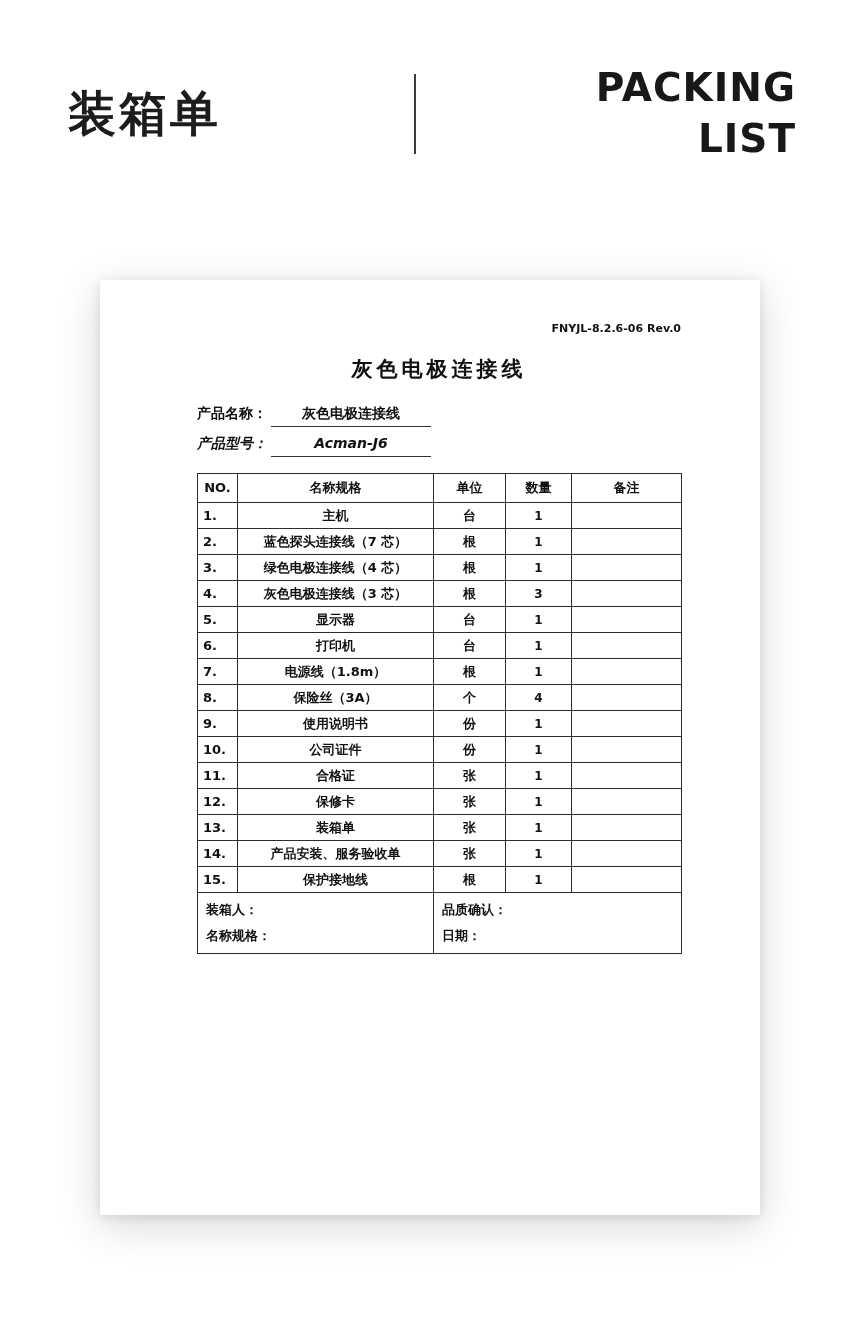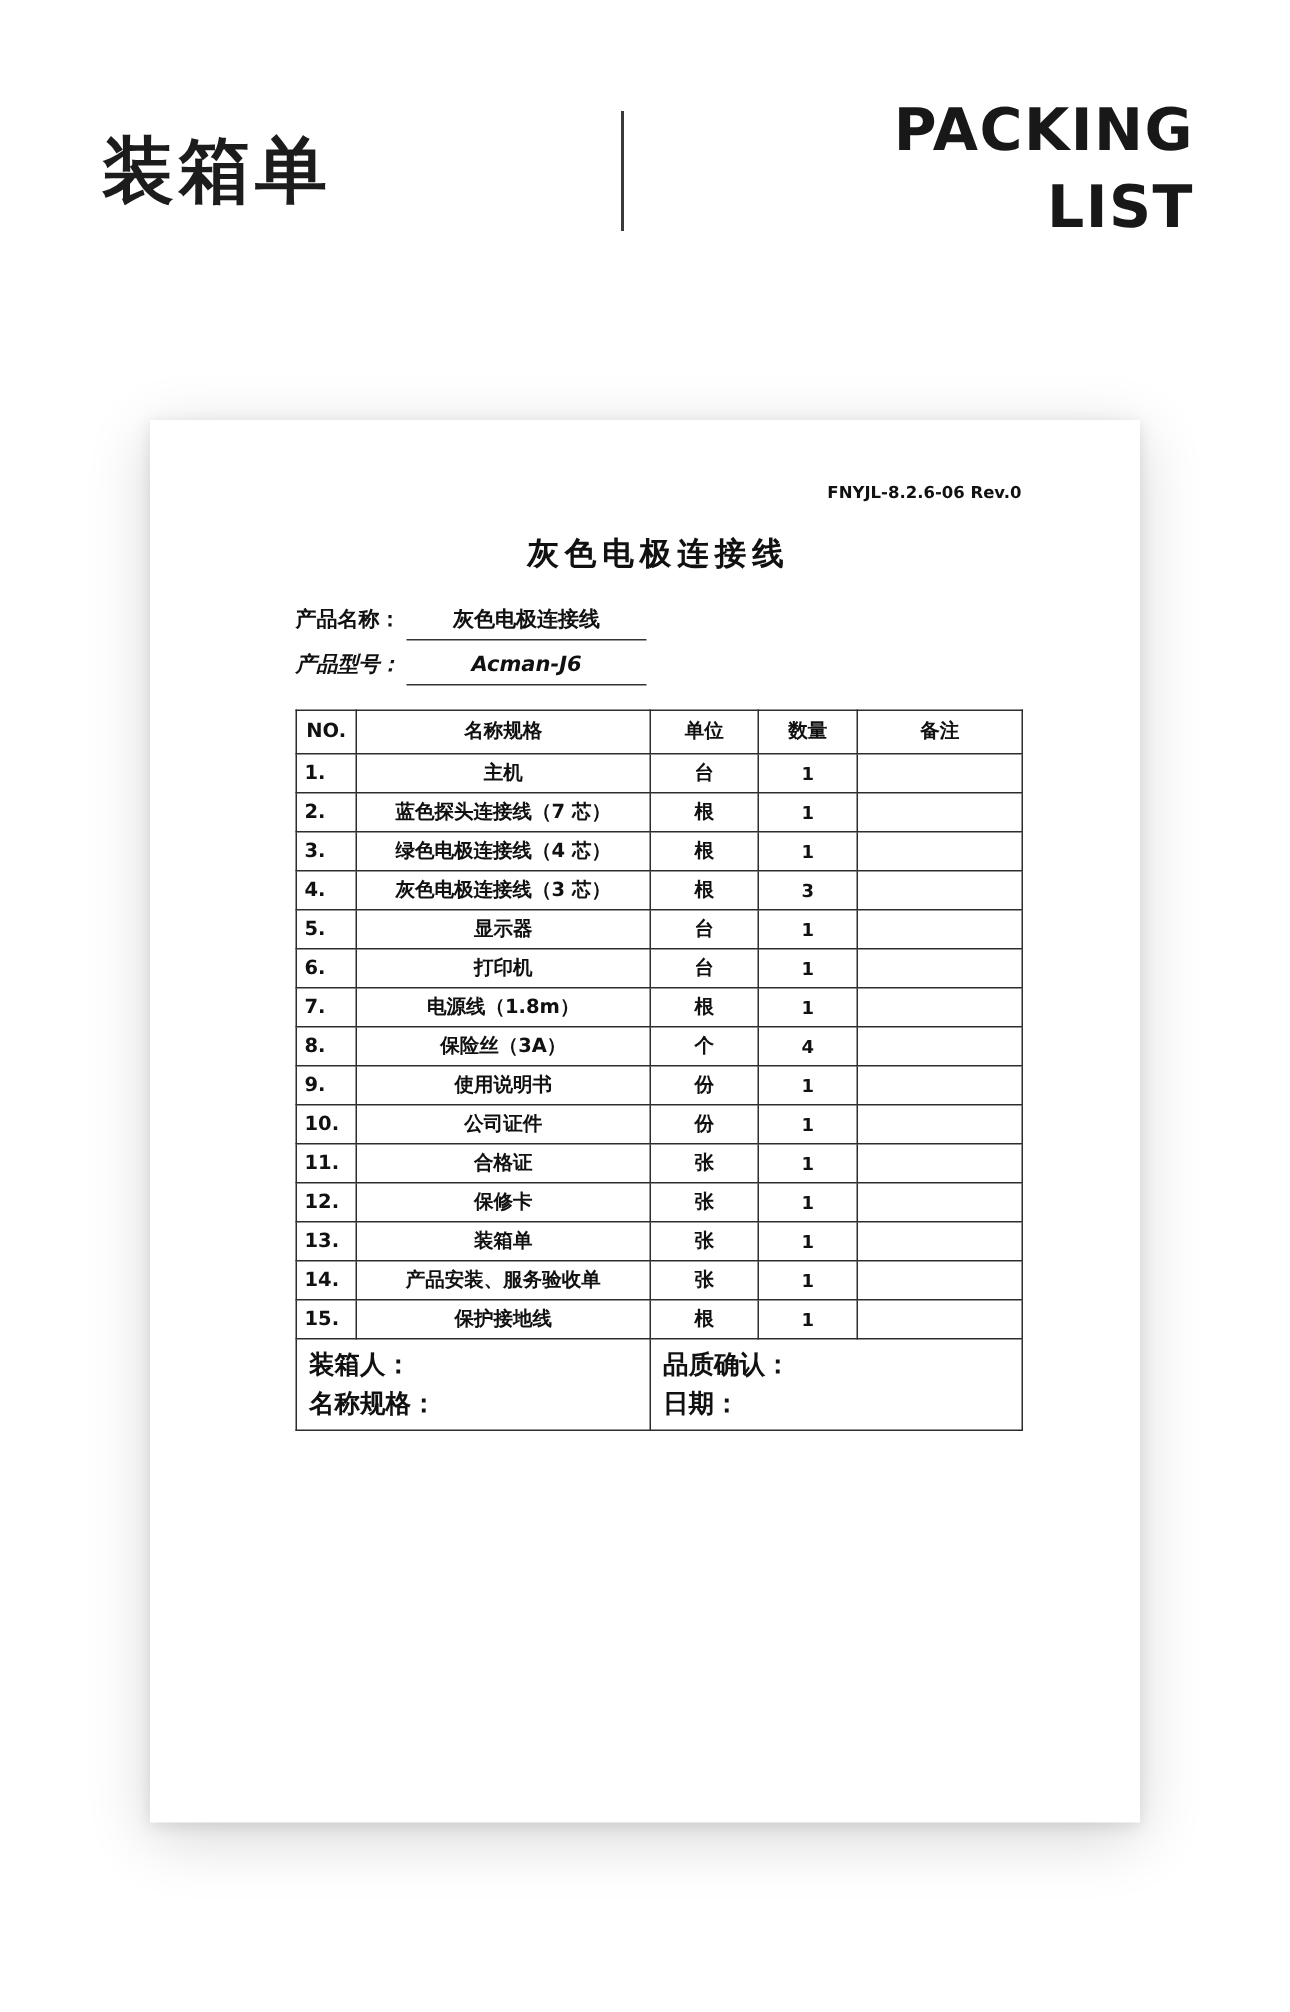--- a/index.html
+++ b/index.html
@@ -120,21 +120,21 @@
   table.packing tfoot td {
     text-align: left;
     vertical-align: top;
     padding: 4px 8px;
     height: 56px;
     white-space: normal;
   }
   table.packing tfoot td div {
     height: 26px;
     line-height: 26px;
-    font-size: 17px;
+    font-size: 13px;
     font-weight: bold;
   }
 </style>
 </head>
 <body>
 
 <div class="banner">
   <div class="title-cn">装箱单</div>
   <div class="banner-divider"></div>
   <div class="title-en">

